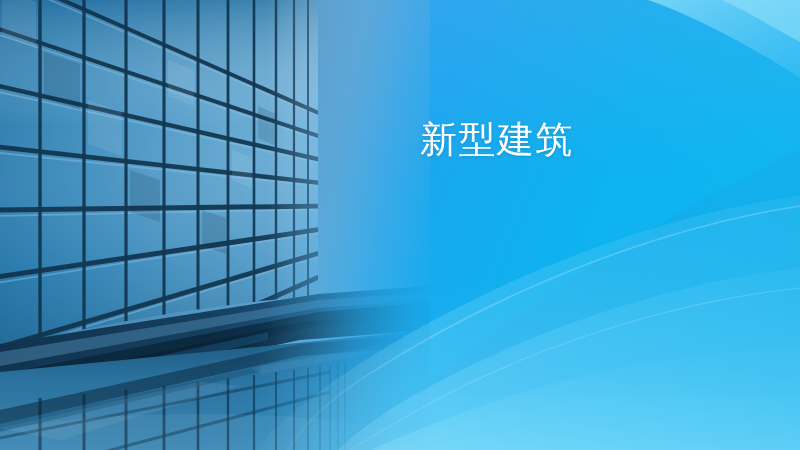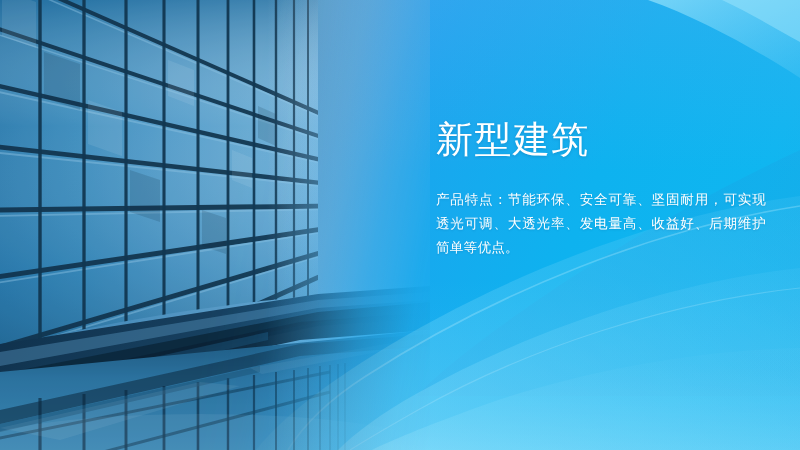--- a/index.html
+++ b/index.html
@@ -47,21 +47,21 @@
     mask-image: linear-gradient(100deg,
         rgba(0,0,0,1) 0%, rgba(0,0,0,1) 52%,
         rgba(0,0,0,.96) 62%, rgba(0,0,0,.72) 72%,
         rgba(0,0,0,.35) 82%, rgba(0,0,0,.08) 92%, rgba(0,0,0,0) 100%);
   }
   .photo svg { display:block; width:430px; height:450px; }
 
   
   .copy {
     position:absolute;
-    left:436px; top:118px;
+    left:420px; top:118px;
     width:330px;
   }
   .title-line {
     color:#ffffff;
     font-size:37px;
     line-height:44px;
     font-weight:400;
     letter-spacing:1.5px;
     white-space:nowrap;
     text-shadow:0 1px 3px rgba(10,60,110,.22);
@@ -288,16 +288,15 @@
         <ellipse cx="200" cy="448" rx="230" ry="34" fill="#ffffff" opacity=".07"></ellipse>
       </g>
 
       <rect x="0" y="0" width="430" height="450" fill="#1f8ad6" opacity=".14"></rect>
       <rect x="0" y="0" width="430" height="450" fill="url(#fadeR)" opacity=".5"></rect>
     </svg>
   </div>
 
   <div class="copy">
     <div class="title-line">新型建筑</div>
-    <div class="body-text">产品特点：节能环保、安全可靠、坚固耐用，可实现透光可调、大透光率、发电量高、收益好、后期维护简单等优点。</div>
   </div>
 
 </div>
 
 </body></html>

